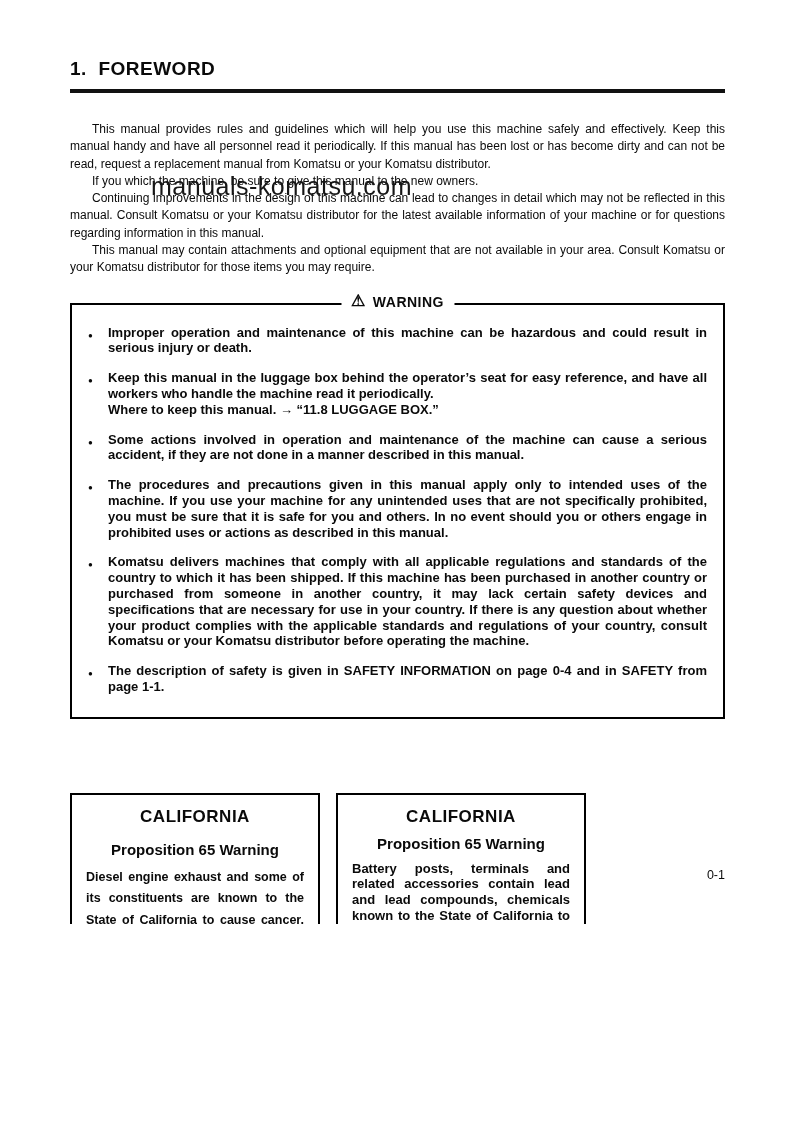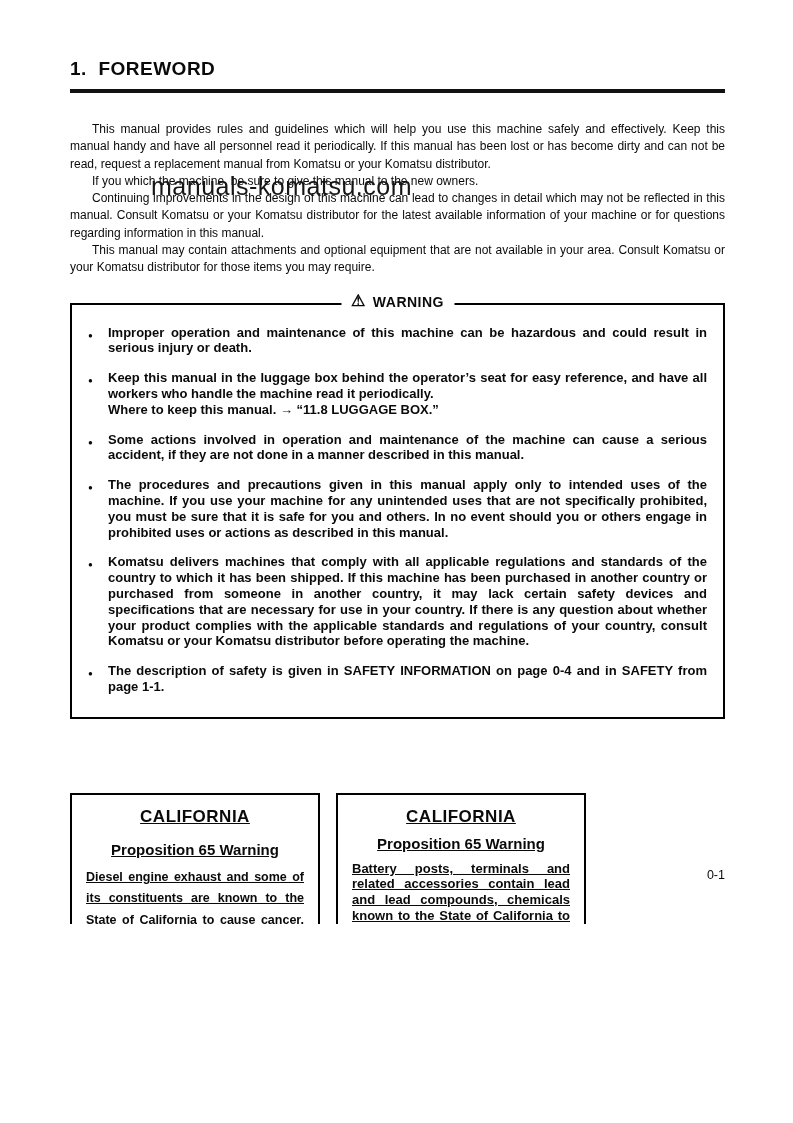--- a/index.html
+++ b/index.html
@@ -81,21 +81,20 @@
     left: 10px;
     top: 3px;
     font-size: 8px;
   }
 
   
   .ca-row {
     display: flex;
     margin: 74px 0 0 70px;
     gap: 16px;
-    text-decoration: underline;
   }
   .ca-box {
     width: 250px;
     min-height: 192px;
     border: 2px solid #000;
     padding: 12px 14px 10px 14px;
   }
   .ca-title { text-align: center; font-size: 17px; font-weight: bold; letter-spacing: 0.5px; }
   .ca-sub { text-align: center; font-size: 15px; font-weight: bold; margin-top: 12px; }
   .ca-box.left .ca-sub { margin-top: 14px; }

